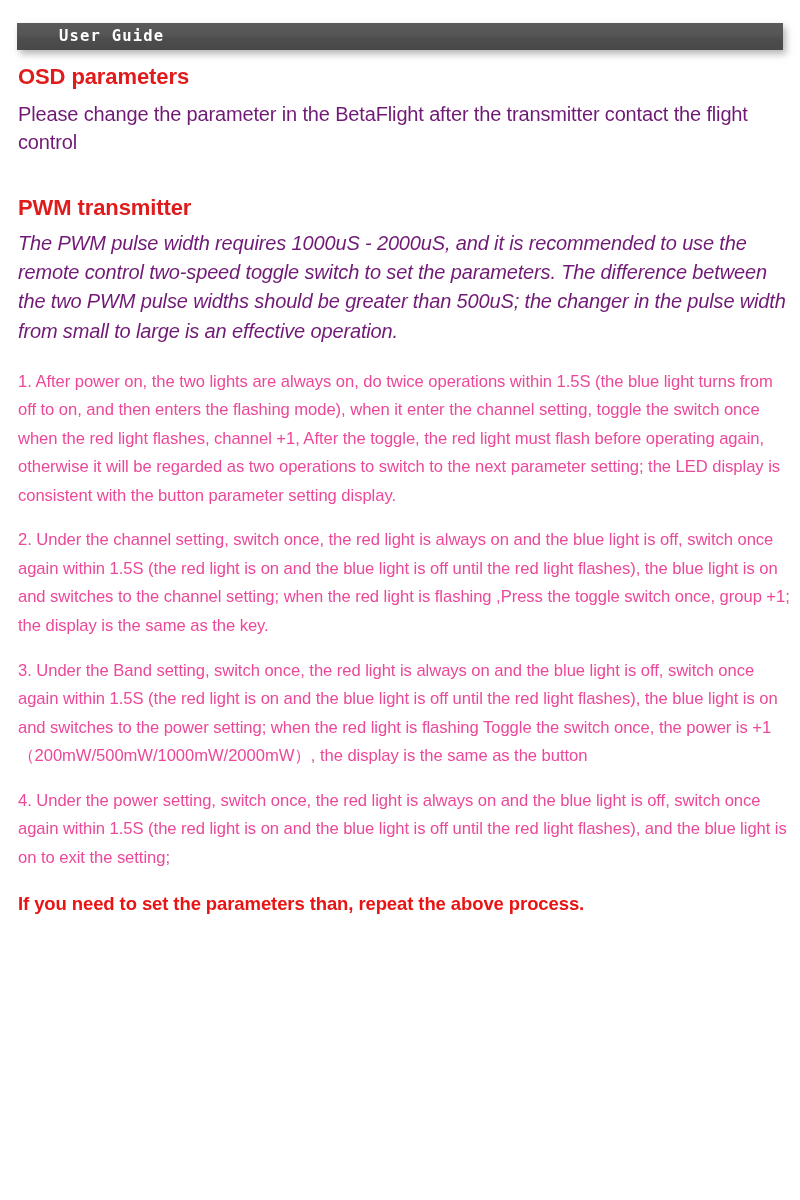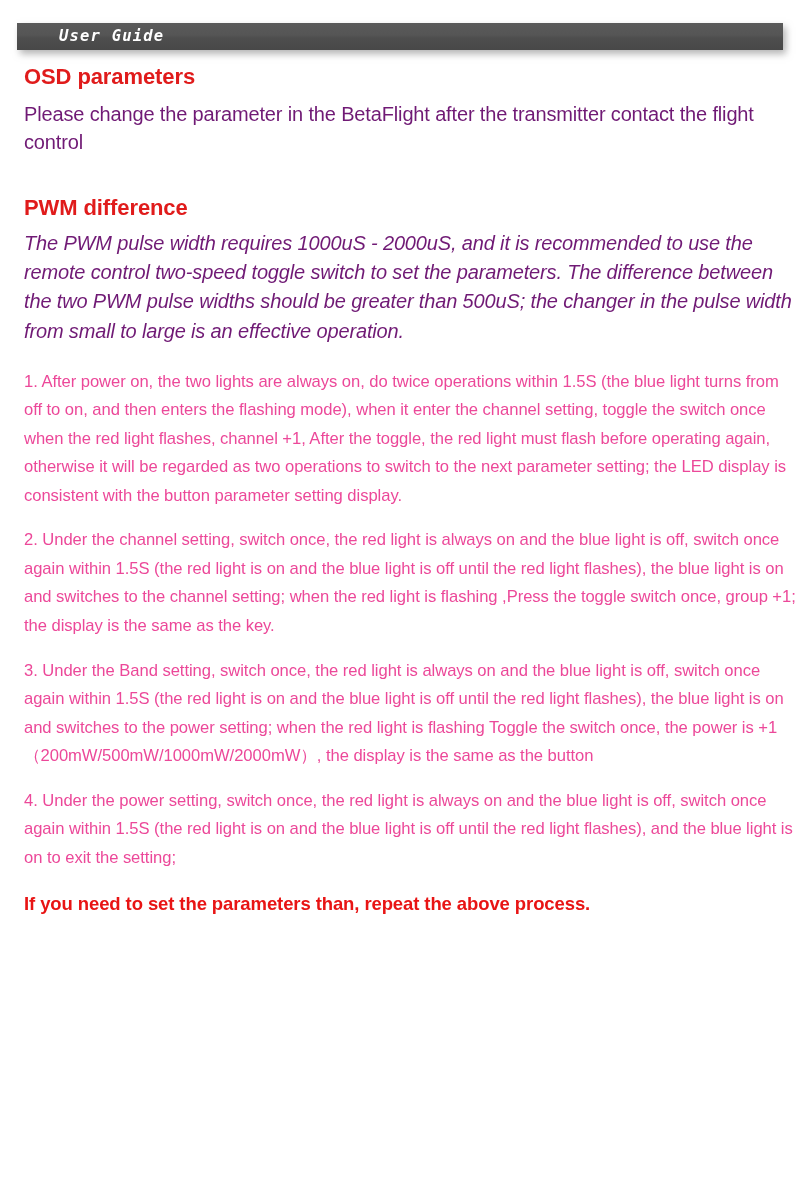--- a/index.html
+++ b/index.html
@@ -43,27 +43,26 @@
   }
   .header-title {
     color: #ffffff;
     font-family: "DejaVu Sans Mono", "Liberation Mono", monospace;
     font-size: 15.5px;
     font-weight: 700;
     letter-spacing: 1.2px;
     padding-left: 42px;
     line-height: 1;
     white-space: pre;
-    font-style: italic;
   }
 
   
   .content {
     position: absolute;
-    left: 24px;
+    left: 18px;
     top: 62px;
     width: 772px;
   }
 
   h2.section-heading {
     margin: 0;
     font-family: "Liberation Sans", "DejaVu Sans", sans-serif;
     font-size: 22px;
     font-weight: 700;
     color: #e01b1b;
@@ -120,21 +119,21 @@
   </div>
 
   <div class="content">
 
     <h2 class="section-heading">OSD parameters</h2>
 
     <p class="lead">Please change the parameter in the BetaFlight after the transmitter contact the flight control</p>
 
     <div class="gap-osd-to-pwm"></div>
 
-    <h2 class="section-heading">PWM difference</h2>
+    <h2 class="section-heading">PWM transmitter</h2>
 
     <p class="lead tight">The PWM pulse width requires 1000uS - 2000uS, and it is recommended to use the remote control two-speed toggle switch to set the parameters. The difference between the two PWM pulse widths should be greater than 500uS; the changer in the pulse width from small to large is an effective operation.</p>
 
     <div class="gap-pwm-lead-to-list"></div>
 
     <p class="body-para">1. After power on, the two lights are always on, do twice operations within 1.5S (the blue light turns from off to on, and then enters the flashing mode), when it enter the channel setting, toggle the switch once when the red light flashes, channel +1, After the toggle, the red light must flash before operating again, otherwise it will be regarded as two operations to switch to the next parameter setting; the LED display is consistent with the button parameter setting display.</p>
 
     <div class="gap-para"></div>
 
     <p class="body-para">2. Under the channel setting, switch once, the red light is always on and the blue light is off, switch once again within 1.5S (the red light is on and the blue light is off until the red light flashes), the blue light is on and switches to the channel setting; when the red light is flashing ,Press the toggle switch once, group +1; the display is the same as the key.</p>

